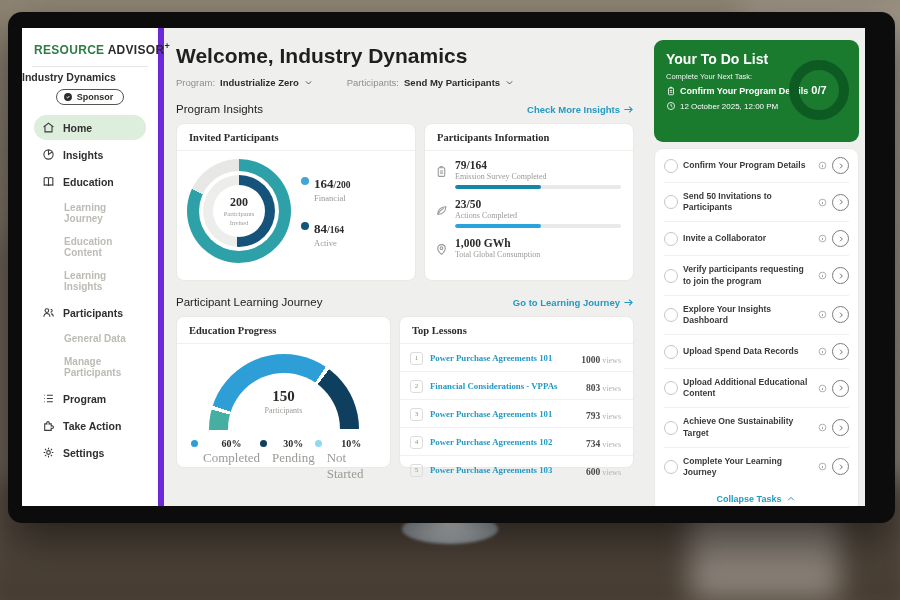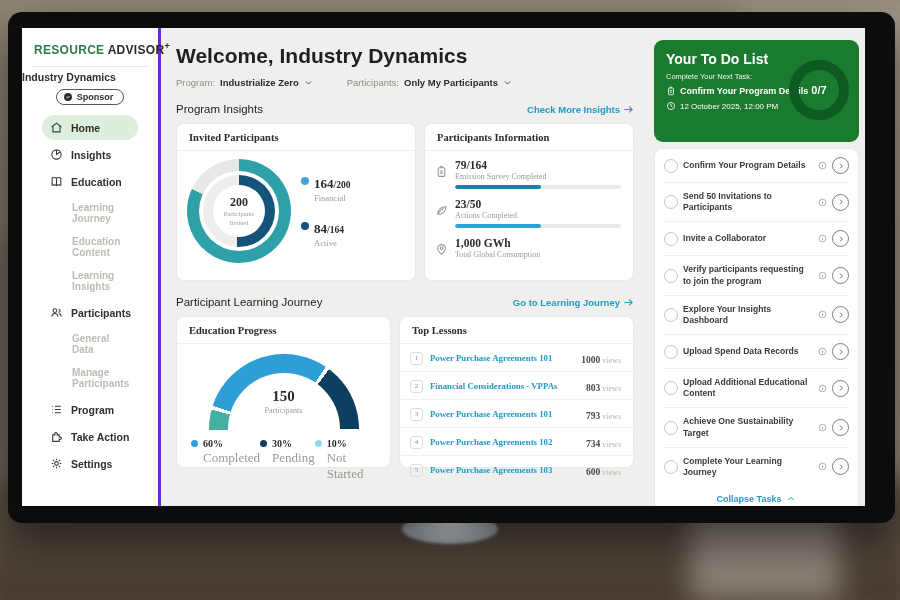--- a/index.html
+++ b/index.html
@@ -11,30 +11,30 @@
   .bg-right{right:-30px;top:0;width:190px;height:100%;background:linear-gradient(180deg,#a39a8d,#8d8478);}
   .bg-bottom{left:-20px;bottom:-20px;right:-20px;height:140px;background:linear-gradient(180deg,#5c5146,#42382e);}
   .bg-band{left:690px;bottom:0;width:150px;height:100px;background:#8b8279;}
   .stand{position:absolute;left:402px;top:514px;width:96px;height:30px;border-radius:50%;
          background:radial-gradient(ellipse at 50% 28%,#eef1f3 0%,#bcc2c6 45%,#7d848a 100%);filter:blur(1.5px);}
   
   .monitor{position:absolute;left:8px;top:12px;width:887px;height:511px;background:#0c0c0c;
            border-radius:14px;box-shadow:0 18px 45px rgba(0,0,0,.55);}
   .screen{position:absolute;left:14px;top:16px;right:30px;bottom:17px;background:#efefed;overflow:hidden;}
   
-  .sidebar{position:absolute;left:0;top:0;bottom:0;width:136px;background:#fff;border-right:3px solid #6d28d9;}
+  .sidebar{position:absolute;left:0;top:0;bottom:0;width:136px;background:#fff;border-right:6px solid #6d28d9;}
   .brand{padding:13px 12px 9px 12px;font-size:12px;font-weight:bold;letter-spacing:.3px;white-space:nowrap;}
   .brand-g{color:#2e7d45;}
   .brand-d{color:#2b2b2b;}
   .brand-plus{color:#2b2b2b;font-size:9px;vertical-align:super;}
   .side-divider{height:1px;background:#e7e7e5;margin:0 10px;}
   .org{margin-top:4px;text-align:left;font-size:10.5px;font-weight:bold;color:#2f2f2d;}
   .sponsor{margin:6px auto 10px auto;width:max-content;display:flex;align-items:center;gap:4px;
            border:1px solid #55554f;border-radius:11px;padding:2px 10px 2px 6px;font-size:9px;font-weight:bold;color:#2f2f2d;background:#fff;}
-  .nav{padding:0 20px;}
+  .nav{padding:0 12px;}
   .nav-item{display:flex;align-items:center;gap:8px;padding:6px 8px;margin:2px 0;border-radius:14px;
             font-size:10.5px;font-weight:bold;color:#2f2f2d;cursor:pointer;}
   .nav-item.active{background:#ddeedd;}
   .nav-sub{padding:6px 8px 6px 30px;font-size:10px;font-weight:bold;color:#bdbbb5;cursor:pointer;}
   .ic{width:13px;height:13px;flex:0 0 auto;color:#3a3a38;}
   .ic-sm{width:10px;height:10px;}
   
   .main{position:absolute;left:136px;top:0;bottom:0;width:492px;padding:14px 16px 0 18px;box-sizing:border-box;}
   .welcome{font-size:21px;font-weight:bold;color:#1f1f1d;margin:2px 0 0 0;}
   .filters{display:flex;gap:34px;margin-top:9px;align-items:center;}
@@ -88,21 +88,21 @@
   .gauge-hole{position:absolute;left:19px;top:19px;width:112px;height:112px;border-radius:50%;background:#fff;}
   .gauge-center{position:absolute;left:0;right:0;top:34px;text-align:center;}
   .g-val{font-size:15px;font-weight:bold;color:#2b2b29;}
   .g-lab{font-size:8px;color:#9a9a96;margin-top:1px;}
   .g-legend{display:flex;justify-content:space-between;padding:8px 14px 0 14px;}
   .g-leg-item{position:relative;padding-left:12px;}
   .g-dot{position:absolute;left:0;top:2px;width:7px;height:7px;border-radius:50%;}
   .g-dot-completed{background:#2e9fd6;}
   .g-dot-pending{background:#0e3f5e;}
   .g-dot-notstarted{background:#8fd9f2;}
-  .g-pct{font-size:10px;font-weight:bold;color:#2b2b29;}
+  .g-pct{font-size:10px;font-weight:bold;color:#2b2b29;text-align:center;}
   .g-lbl{font-size:13px;color:#9a9a96;margin-top:1px;}
   
   .card-lessons{width:235px;height:152px;}
   .lesson-row{display:flex;align-items:center;gap:7px;padding:5px 12px 4px 10px;border-bottom:1px solid #f0f0ee;}
   .lesson-row:last-child{border-bottom:none;}
   .rank{width:11px;height:11px;border:1px solid #dcdcda;border-radius:3px;font-size:7px;color:#8f8f8b;
         display:flex;align-items:center;justify-content:center;flex:0 0 auto;}
   .lesson-title{flex:1;font-size:8.8px;font-weight:bold;color:#2499c4;cursor:pointer;white-space:nowrap;overflow:hidden;}
   .views-num{font-size:9.5px;font-weight:bold;color:#4a4a48;}
   .views-suf{font-size:8px;color:#b5b3ae;margin-left:2px;}
@@ -278,21 +278,21 @@
         <div class="filters">
           <div class="filter">
             <span class="flabel">Program:</span>
             <span class="fvalue">Industrialize Zero</span>
             <svg class="chev" viewBox="0 0 24 24">
                 <use href="#i-chev-d"></use>
               </svg>
           </div>
           <div class="filter">
             <span class="flabel">Participants:</span>
-            <span class="fvalue">Only My Participants</span>
+            <span class="fvalue">Send My Participants</span>
             <svg class="chev" viewBox="0 0 24 24">
                 <use href="#i-chev-d"></use>
               </svg>
           </div>
         </div>
 
         <div class="sechead">
           <span class="sectitle">Program Insights</span>
           <span class="seclink">
             <span>Check More Insights</span>

